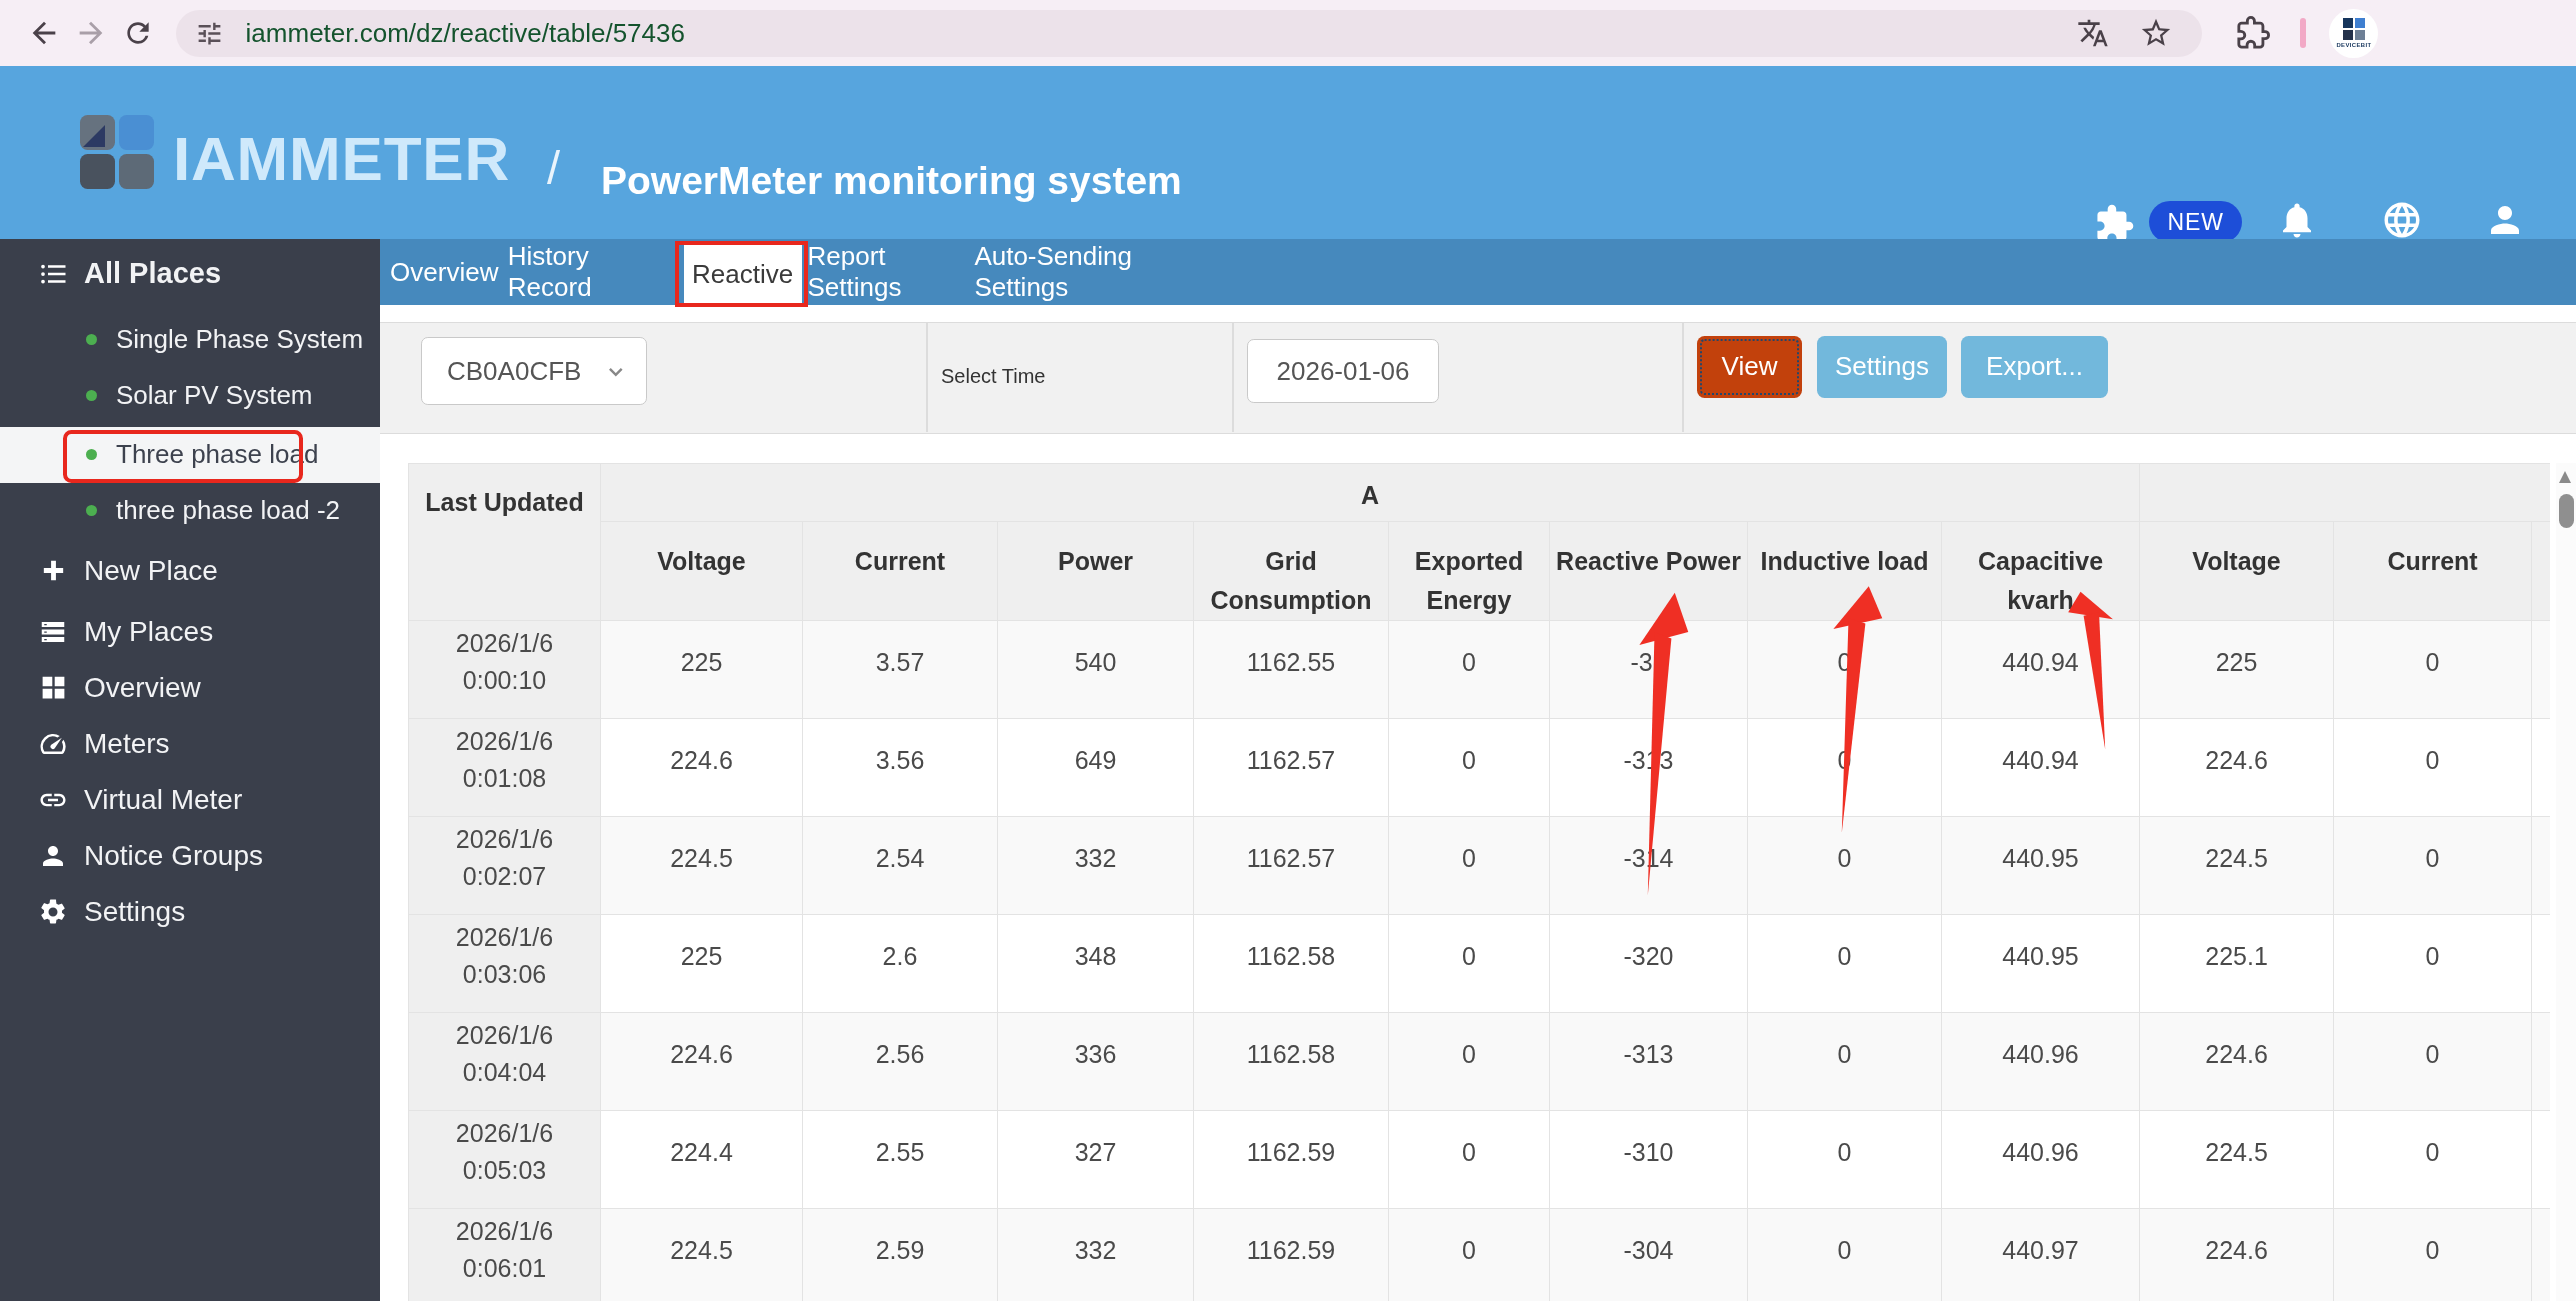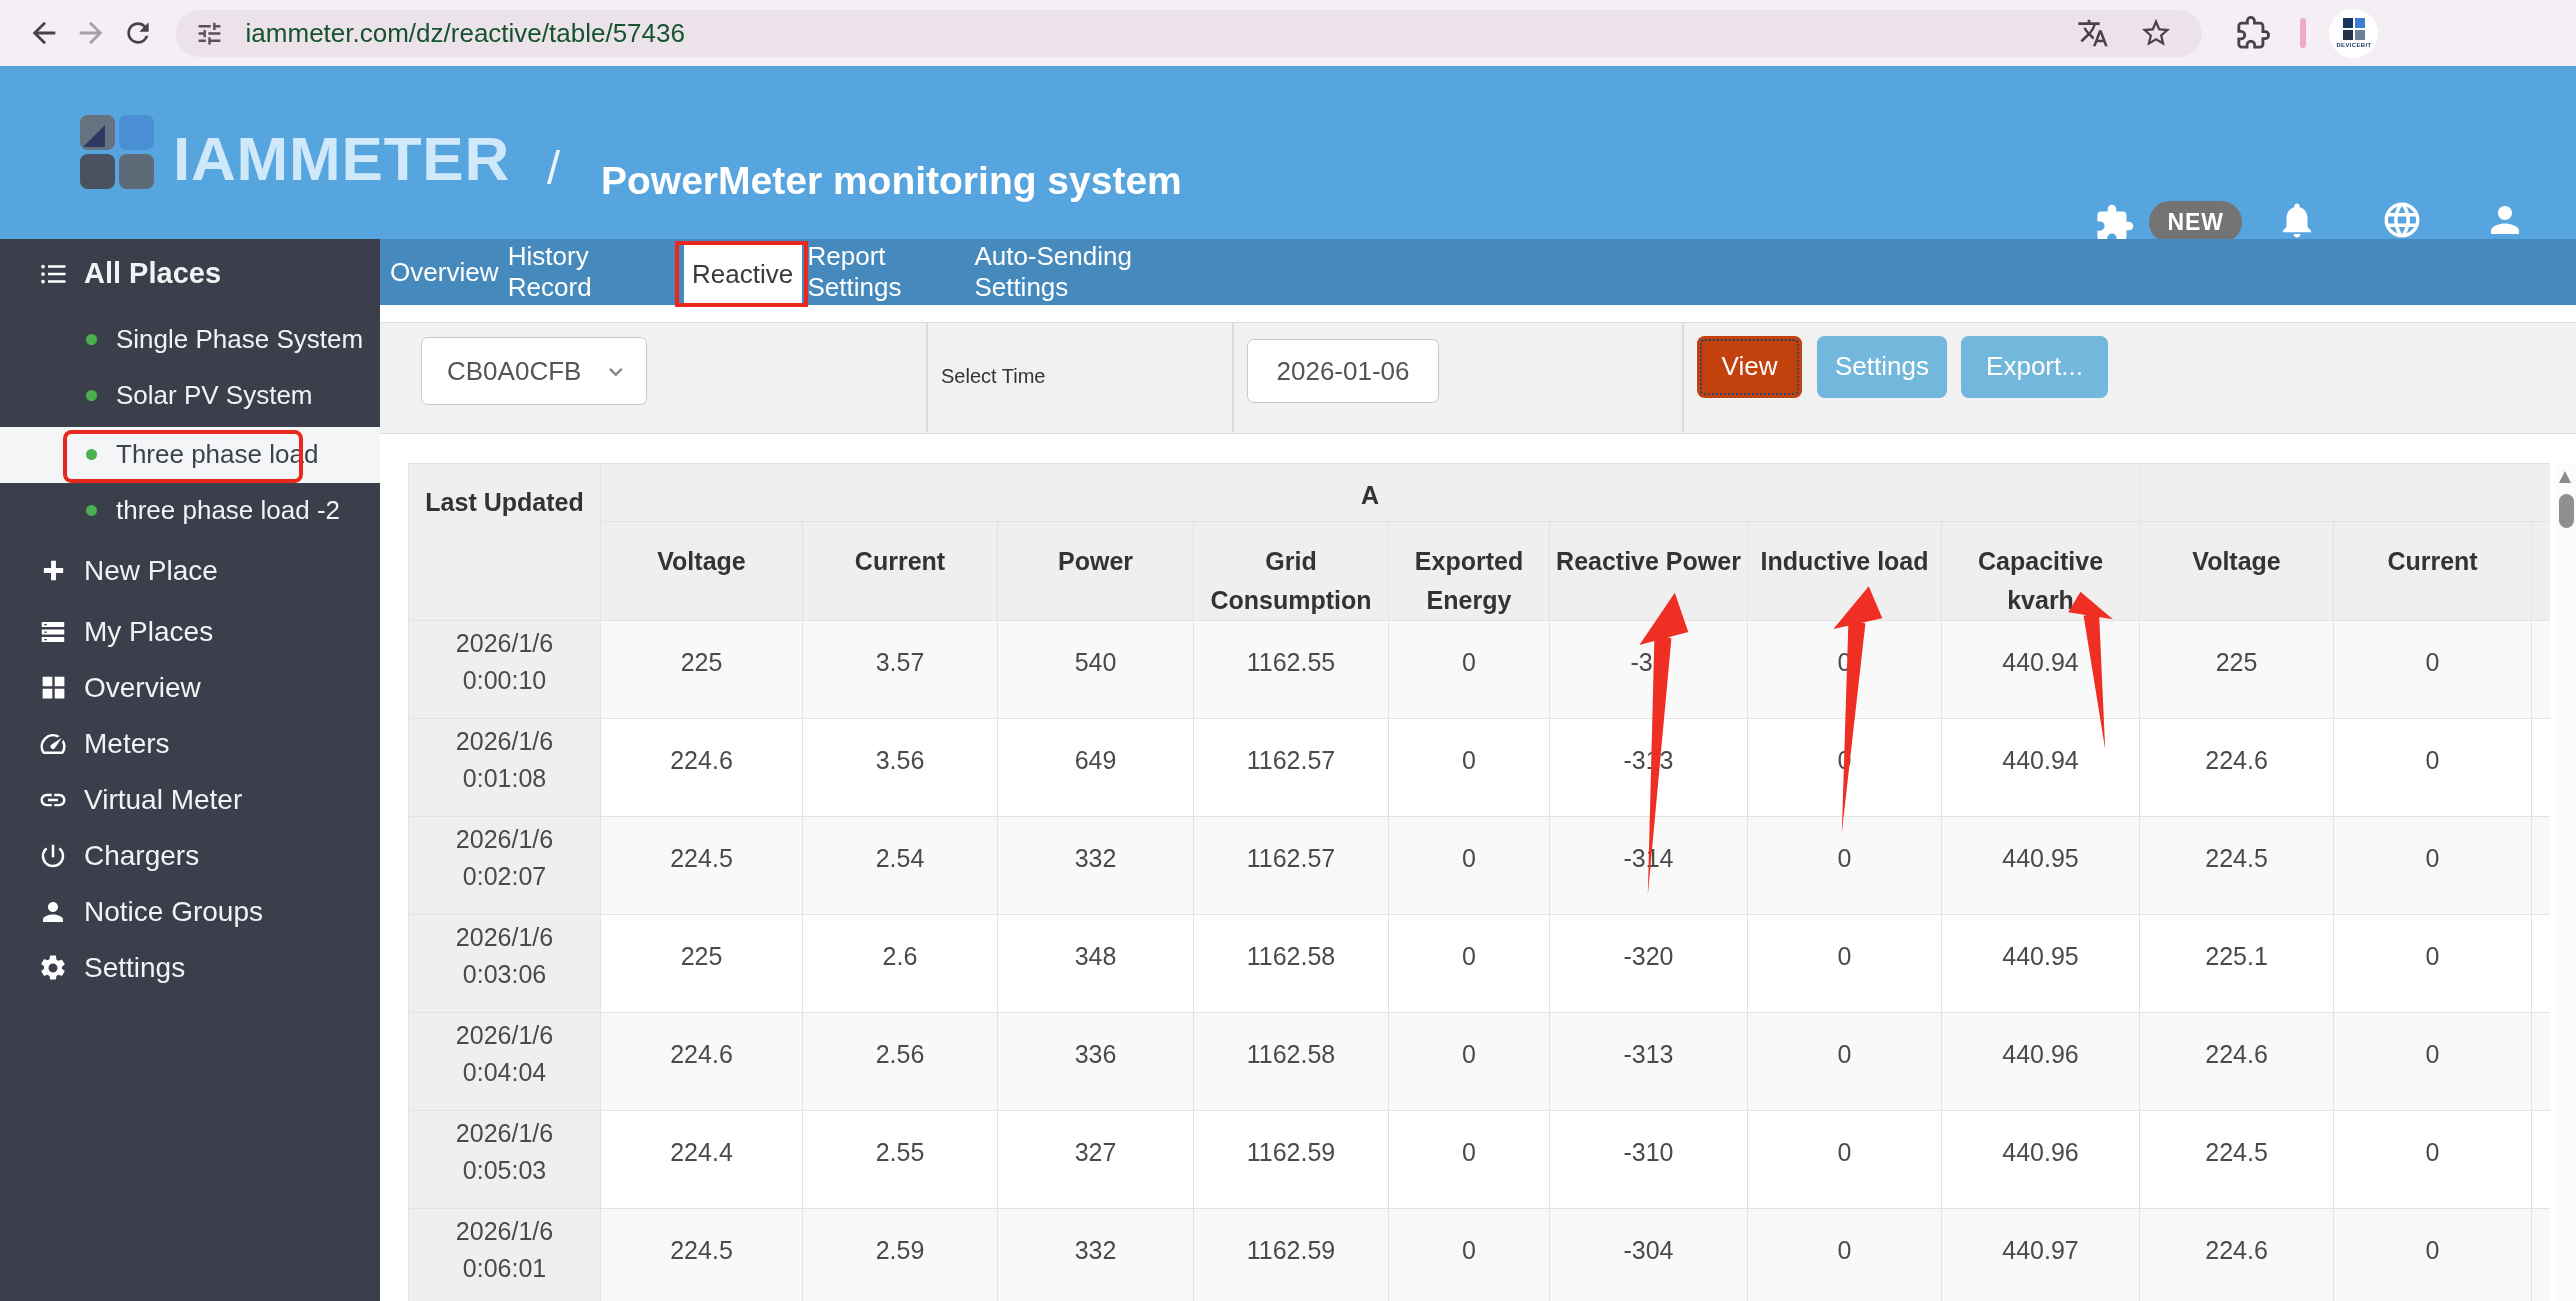--- a/index.html
+++ b/index.html
@@ -29,21 +29,21 @@
   #appheader { left:0; top:66px; width:2576px; height:173px; background:#57a5de; }
   #logo { left:80px; top:49px; display:grid; grid-template-columns:35px 35px; grid-template-rows:35px 35px; gap:4.2px; }
   #logo i { border-radius:7.6px; display:block; position:relative; overflow:hidden; }
   #logo .l1{background:#66727f;} #logo .l2{background:#4a8fd3;} #logo .l3{background:#49525e;} #logo .l4{background:#5d6a77;}
   #logo .l1::after{content:""; position:absolute; left:3.4px; bottom:3.4px; border-style:solid; border-width:0 0 22px 22px; border-color:transparent transparent #2c3a63 transparent;}
   #logo-text { left:173px; top:57px; font-size:62px; font-weight:bold; color:#cfe9fb; letter-spacing:0.8px; }
   #title-slash { left:547px; top:74px; font-size:47px; color:#eaf4fc; font-weight:300; }
   #app-title { left:601px; top:93px; font-size:39px; font-weight:bold; color:#ffffff; }
   .hicon { color:#ffffff; }
   #hdr-puzzle { left:2094px; top:137px; }
-  #new-badge { left:2149px; top:135px; background:#737373; color:#fff; font-size:23px; font-weight:bold; padding:7.6px 18.6px; border-radius:23px; letter-spacing:0.8px; }
+  #new-badge { left:2149px; top:135px; background:#1d4ed8; color:#fff; font-size:23px; font-weight:normal; padding:7.6px 18.6px; border-radius:23px; letter-spacing:0.8px; }
   #hdr-bell { left:2276px; top:133px; }
   #hdr-globe { left:2381px; top:133px; }
   #hdr-user { left:2484px; top:133px; }
 
   
   #sidebar { left:0; top:239px; width:380px; height:1062px; background:#3a3f4b; color:#f2f3f5; }
   .side-row { height:56px; display:flex; align-items:center; position:relative; }
   #all-places-row { height:69px; font-weight:bold; font-size:29px; }
   .side-row .ic { position:absolute; left:38px; width:30px; display:flex; justify-content:center; color:#fff; }
   .side-row .lab { position:absolute; left:84px; font-size:28px; }
@@ -244,28 +244,20 @@
     </span>
     <span class="lab">Meters</span>
   </div>
   <div class="side-row">
     <span class="ic">
       <svg width="32" height="32" viewBox="0 0 24 24">
           <path fill="currentColor" d="M3.9 12c0-1.71 1.39-3.1 3.1-3.1h4V7H7c-2.76 0-5 2.24-5 5s2.24 5 5 5h4v-1.9H7c-1.71 0-3.1-1.39-3.1-3.1zM8 13h8v-2H8v2zm9-6h-4v1.9h4c1.71 0 3.1 1.39 3.1 3.1s-1.39 3.1-3.1 3.1h-4V17h4c2.76 0 5-2.24 5-5s-2.24-5-5-5z"></path>
         </svg>
     </span>
     <span class="lab">Virtual Meter</span>
-  </div>
-  <div class="side-row">
-    <span class="ic">
-      <svg width="30" height="30" viewBox="0 0 24 24">
-          <path fill="currentColor" d="M13 3h-2v10h2V3zm4.83 2.17l-1.42 1.42A6.92 6.92 0 0 1 19 12c0 3.87-3.13 7-7 7A6.995 6.995 0 0 1 7.58 6.58L6.17 5.17A8.932 8.932 0 0 0 3 12a9 9 0 0 0 18 0c0-2.74-1.23-5.18-3.17-6.83z"></path>
-        </svg>
-    </span>
-    <span class="lab">Chargers</span>
   </div>
   <div class="side-row">
     <span class="ic">
       <svg width="30" height="30" viewBox="0 0 24 24">
           <path fill="currentColor" d="M12 12c2.21 0 4-1.79 4-4s-1.79-4-4-4-4 1.79-4 4 1.79 4 4 4zm0 2c-2.67 0-8 1.34-8 4v2h16v-2c0-2.66-5.33-4-8-4z"></path>
         </svg>
     </span>
     <span class="lab">Notice Groups</span>
   </div>
   <div class="side-row">

